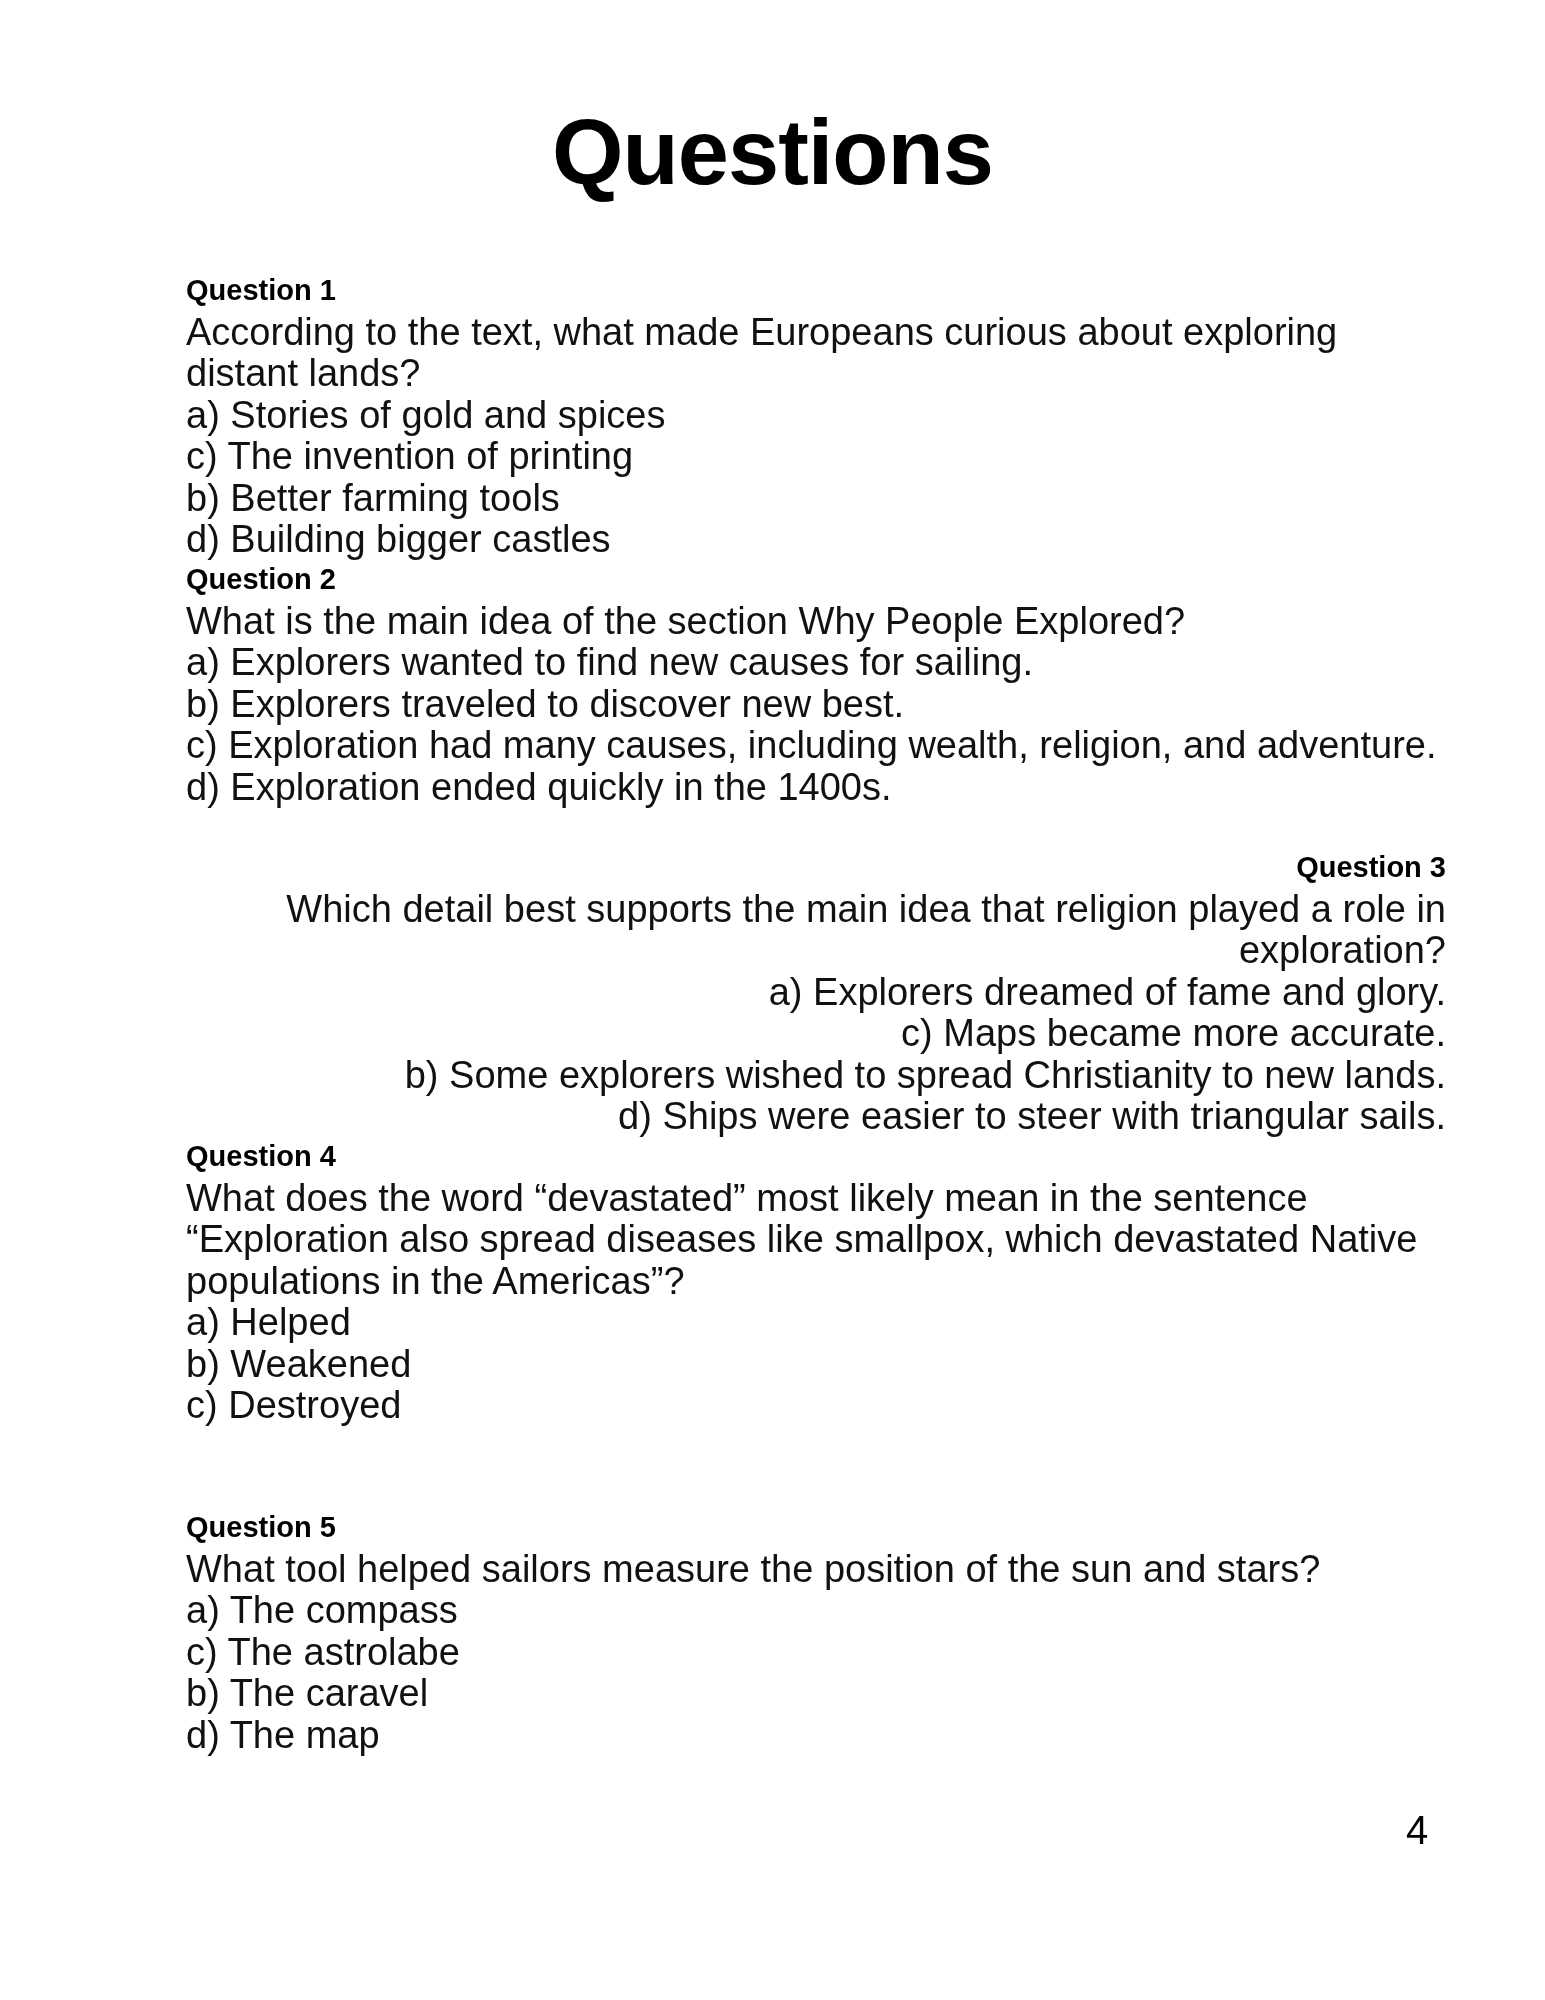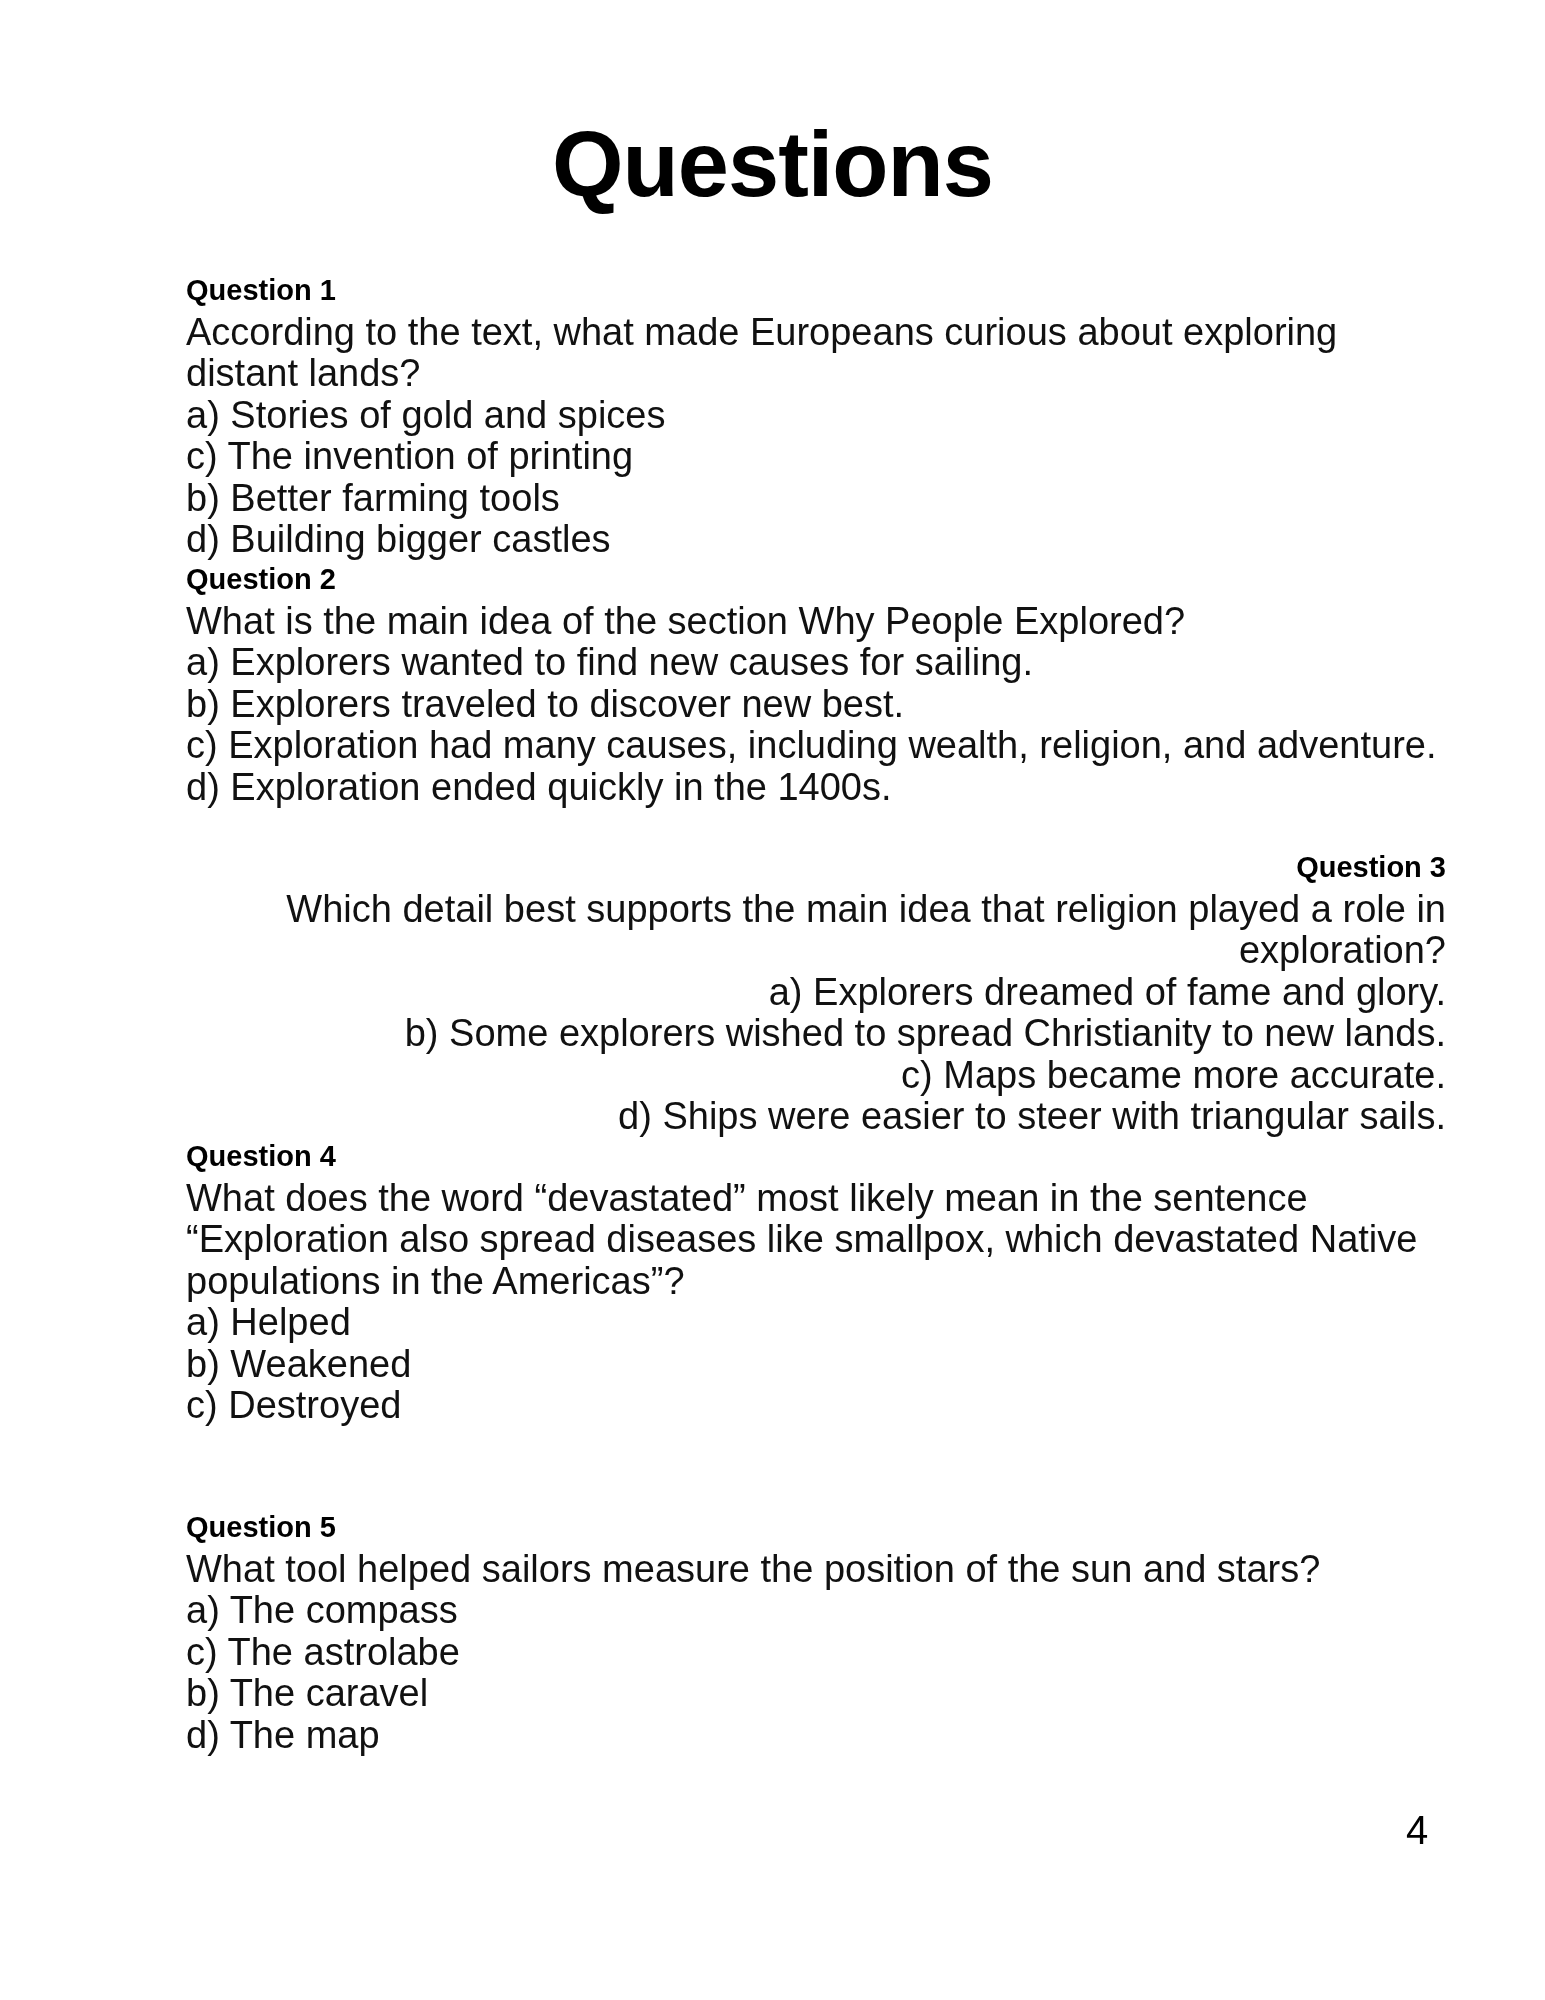--- a/index.html
+++ b/index.html
@@ -1,18 +1,18 @@
 <!DOCTYPE html>
 <html><head>
 <meta charset="utf-8">
 <style>
   html, body { margin:0; padding:0; background:#ffffff; }
   body { width:1545px; height:2000px; position:relative; overflow:hidden;
          font-family:"Liberation Sans", "DejaVu Sans", sans-serif; color:#111; }
-  .title { position:absolute; left:0; width:1545px; top:118px; text-align:center;
+  .title { position:absolute; left:0; width:1545px; top:106px; text-align:center;
            font-size:92px; font-weight:bold; letter-spacing:-1px; line-height:1; color:#000; }
   .q { position:absolute; left:154px; width:1260px;margin-left:32px; }
   .q-head { font-weight:bold; font-size:29px; line-height:41.5px; color:#000; }
   .q-text, .q-opt { font-size:38px; line-height:41.5px; color:#111; }
   .page-num { position:absolute; left:1406px; top:1808px; font-size:40px; color:#000; }
 </style>
 </head>
 <body>
 
 <div class="title">Questions</div>
@@ -32,22 +32,22 @@
   <div class="q-opt">a) Explorers wanted to find new causes for sailing.</div>
   <div class="q-opt">b) Explorers traveled to discover new best.</div>
   <div class="q-opt">c) Exploration had many causes, including wealth, religion, and adventure.</div>
   <div class="q-opt">d) Exploration ended quickly in the 1400s.</div>
 </div>
 
 <div class="q" style="top:847px;text-align:right;">
   <div class="q-head">Question 3</div>
   <div class="q-text">Which detail best supports the main idea that religion played a role in exploration?</div>
   <div class="q-opt">a) Explorers dreamed of fame and glory.</div>
+  <div class="q-opt">c) Maps became more accurate.</div>
   <div class="q-opt">b) Some explorers wished to spread Christianity to new lands.</div>
-  <div class="q-opt">c) Maps became more accurate.</div>
   <div class="q-opt">d) Ships were easier to steer with triangular sails.</div>
 </div>
 
 <div class="q" style="top:1136px;">
   <div class="q-head">Question 4</div>
   <div class="q-text">What does the word “devastated” most likely mean in the sentence “Exploration also spread diseases like smallpox, which devastated Native populations in the Americas”?</div>
   <div class="q-opt">a) Helped</div>
   <div class="q-opt">b) Weakened</div>
   <div class="q-opt">c) Destroyed</div>
 </div>

